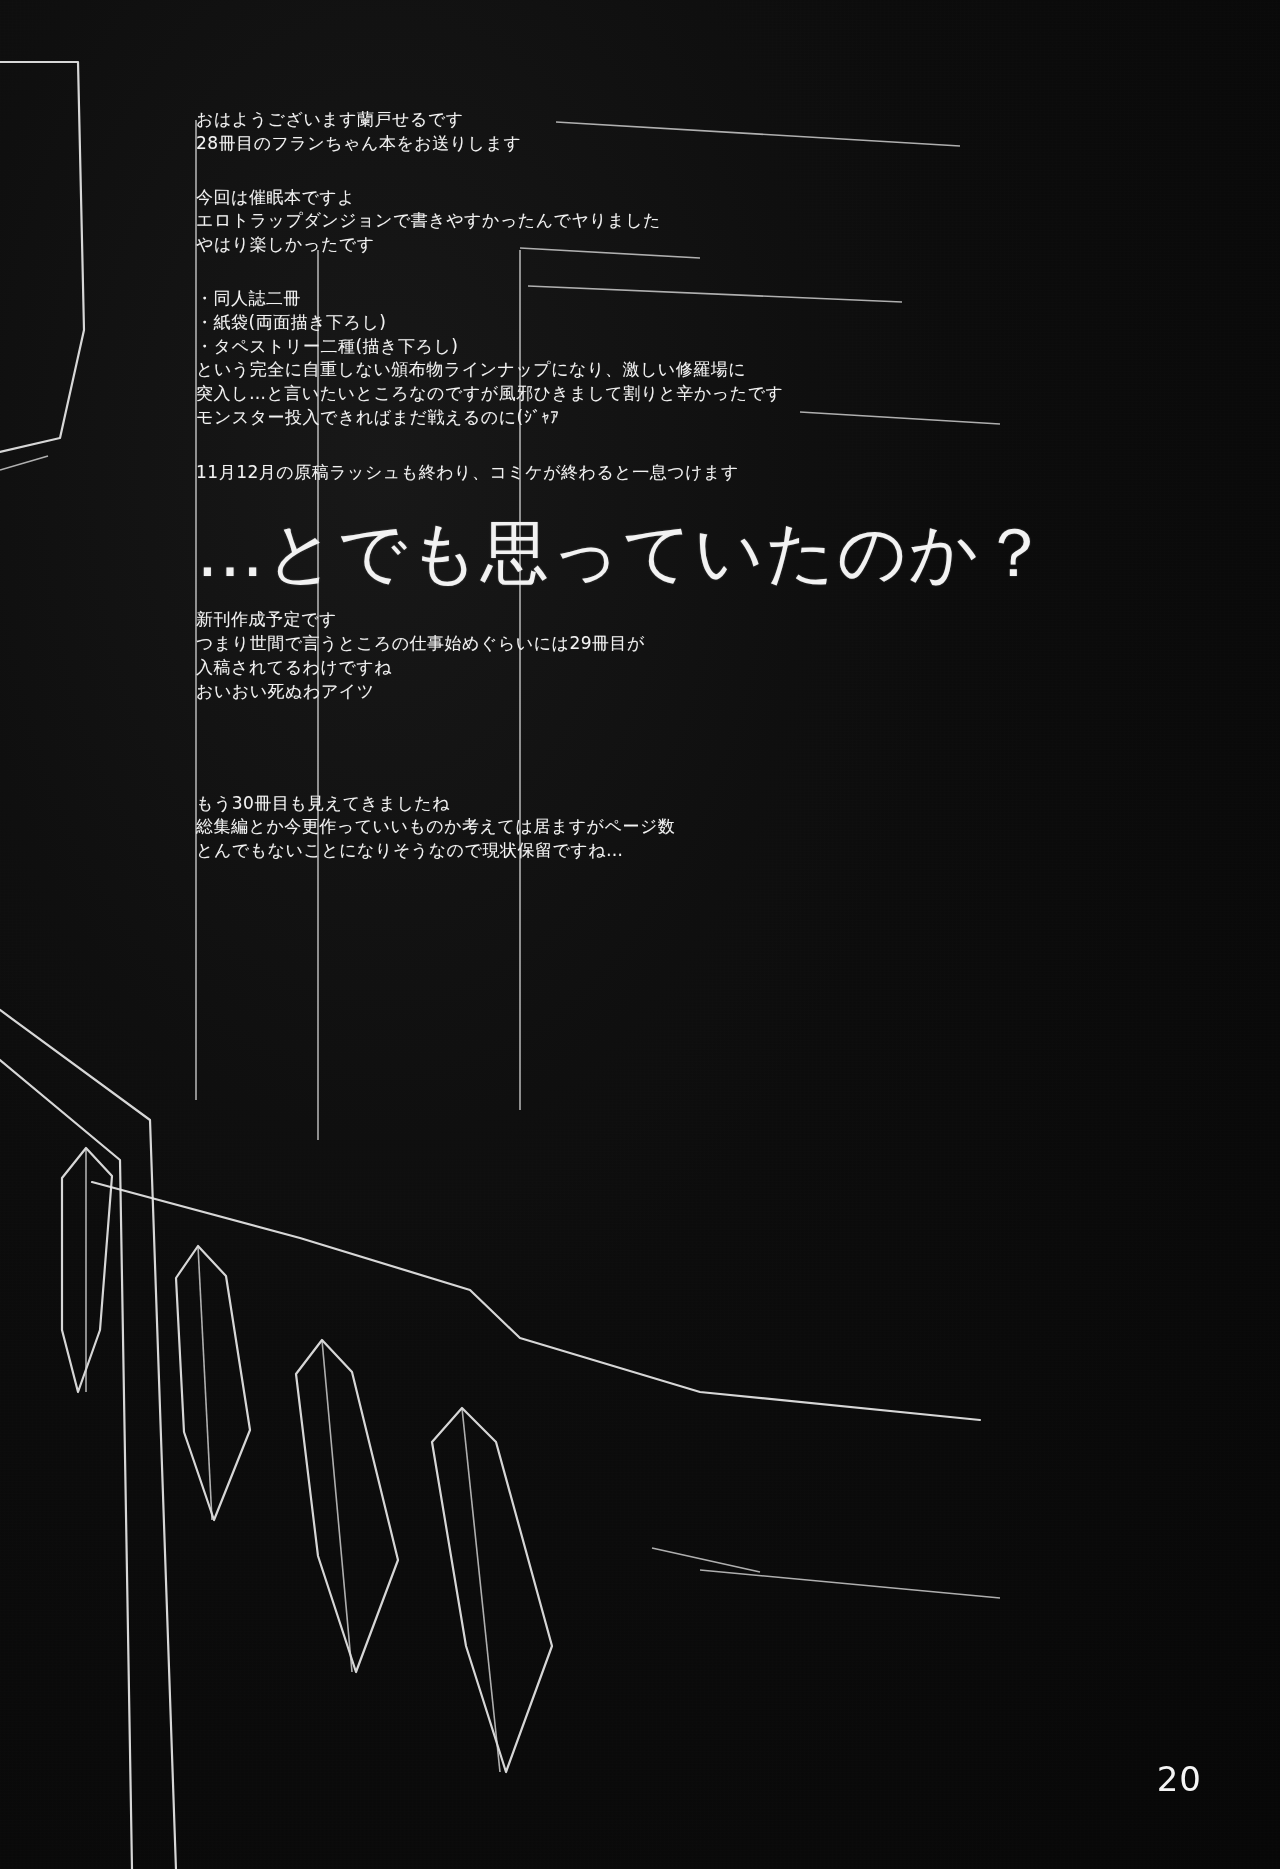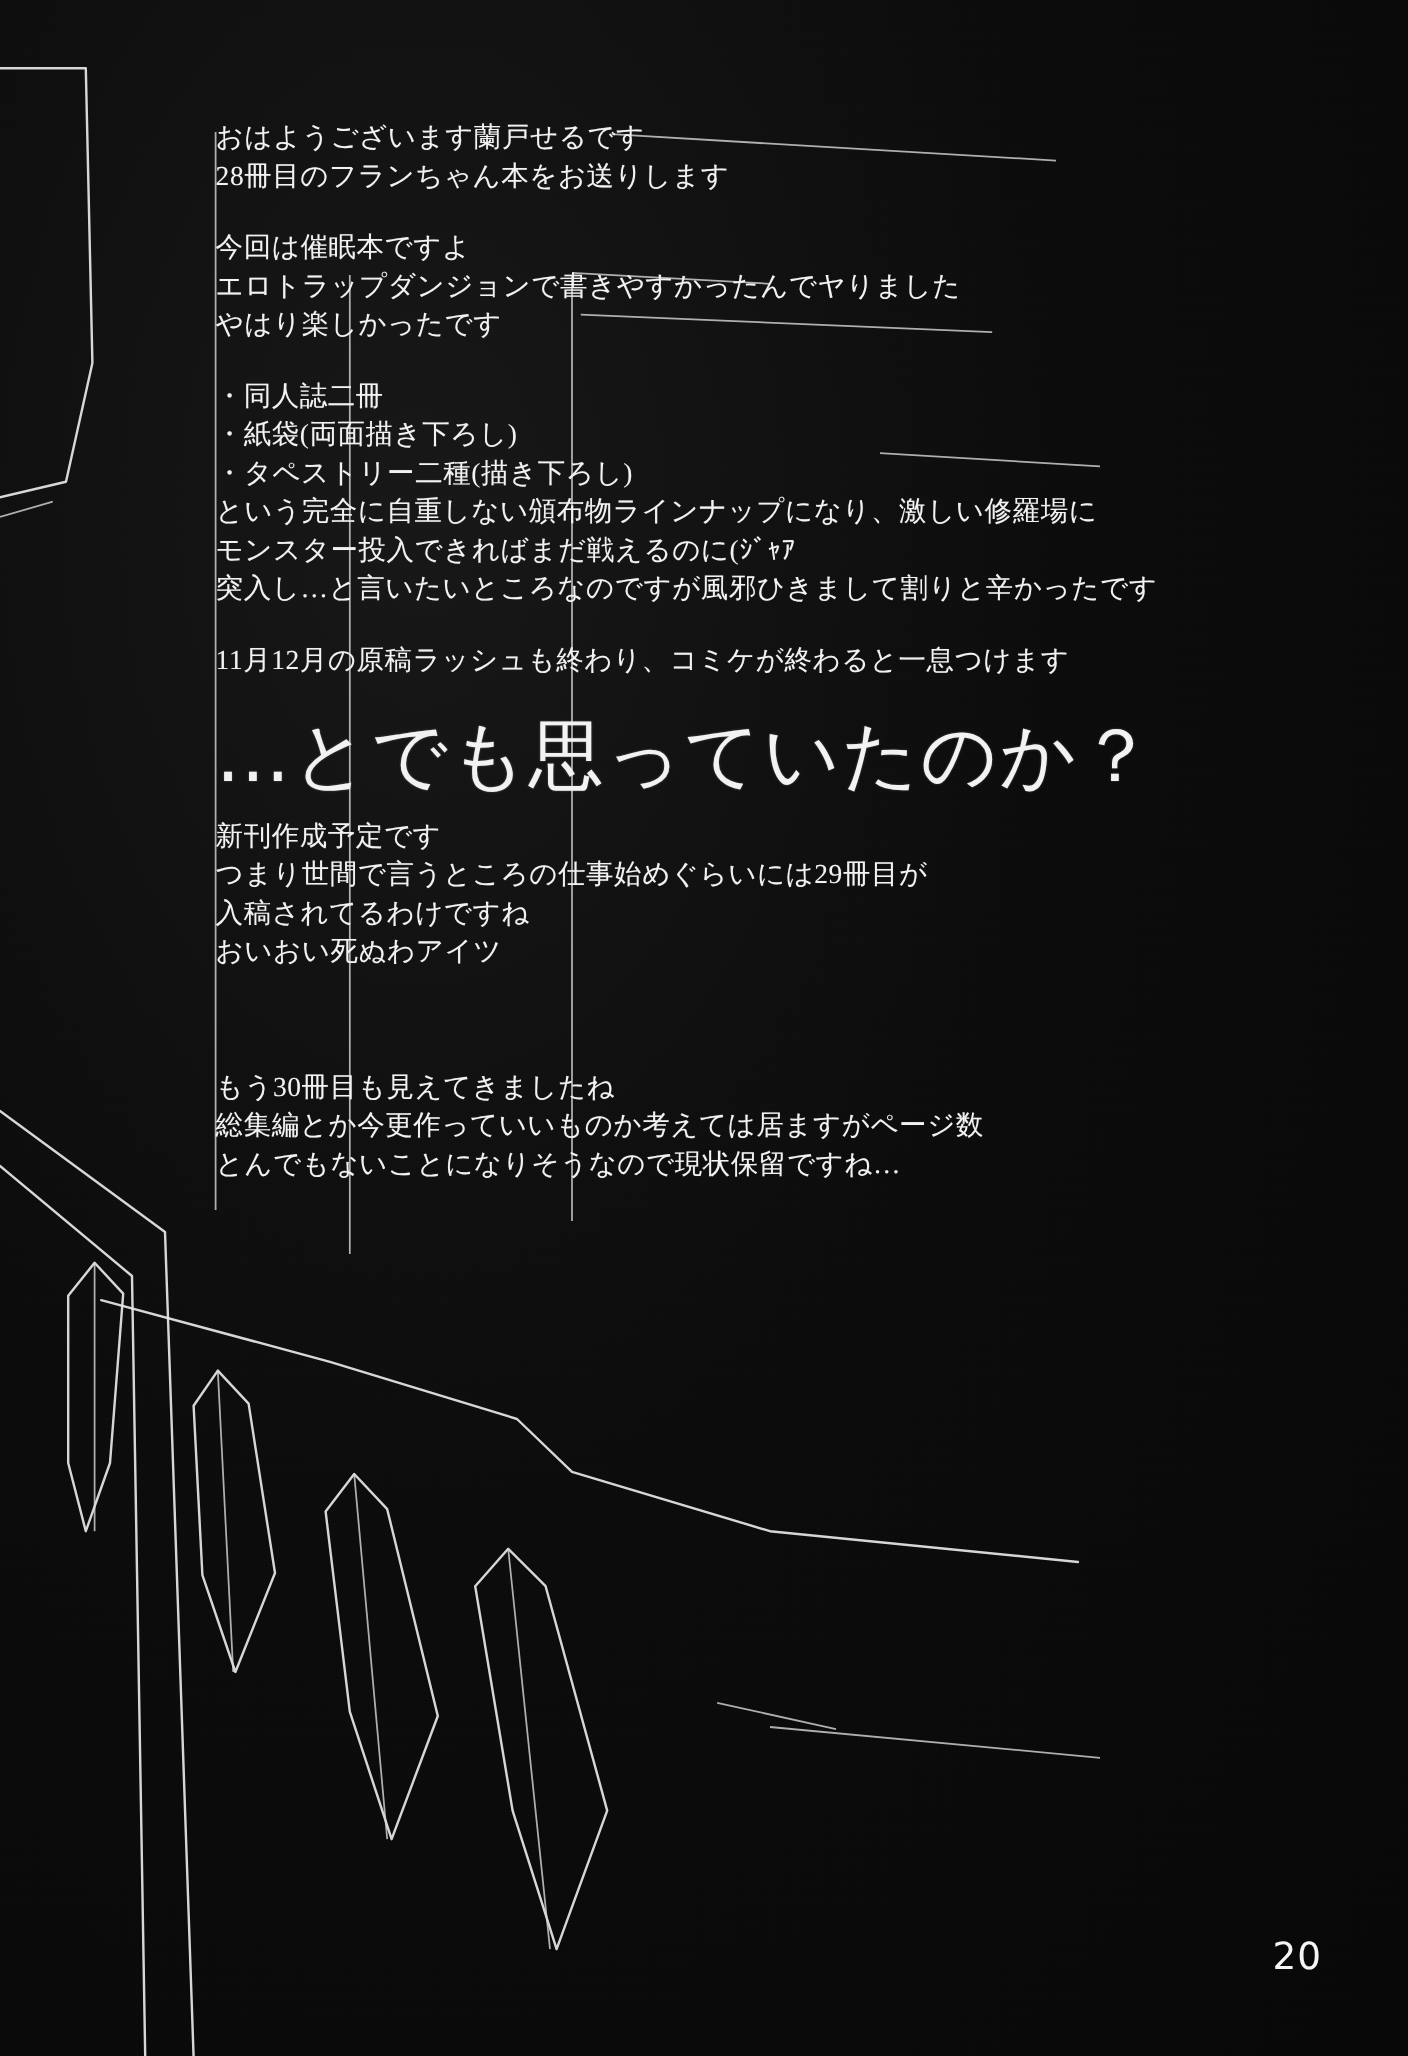--- a/index.html
+++ b/index.html
@@ -63,26 +63,25 @@
     position: absolute;
     left: 196px;
     top: 108px;
     width: 930px;
     color: #f2f2f2;
   }
   .para {
     margin: 0 0 30px 0;
   }
   .line {
-    font-size: 25px;
+    font-size: 17px;
     line-height: 1.44;
     letter-spacing: .5px;
     white-space: pre;
     text-shadow: 0 0 1px rgba(255,255,255,.25);
-    font-family: Liberation Serif, serif;
   }
   .para.tight .line { line-height: 1.40; }
   .gap-lg { height: 58px; }
 
   #headline {
     font-size: 68px;
     line-height: 1.15;
     letter-spacing: 2px;
     white-space: pre;
     margin: 18px 0 16px 0;
@@ -152,22 +151,22 @@
     <div class="line">今回は催眠本ですよ</div>
     <div class="line">エロトラップダンジョンで書きやすかったんでヤりました</div>
     <div class="line">やはり楽しかったです</div>
   </div>
 
   <div class="para tight">
     <div class="line">・同人誌二冊</div>
     <div class="line">・紙袋(両面描き下ろし)</div>
     <div class="line">・タペストリー二種(描き下ろし)</div>
     <div class="line">という完全に自重しない頒布物ラインナップになり、激しい修羅場に</div>
+    <div class="line">突入し…と言いたいところなのですが風邪ひきまして割りと辛かったです</div>
     <div class="line">モンスター投入できればまだ戦えるのに(ｼﾞｬｱ</div>
-    <div class="line">突入し…と言いたいところなのですが風邪ひきまして割りと辛かったです</div>
   </div>
 
   <div class="para">
     <div class="line">11月12月の原稿ラッシュも終わり、コミケが終わると一息つけます</div>
   </div>
 
   <div id="headline">…とでも思っていたのか？</div>
 
   <div class="para tight">
     <div class="line">新刊作成予定です</div>

